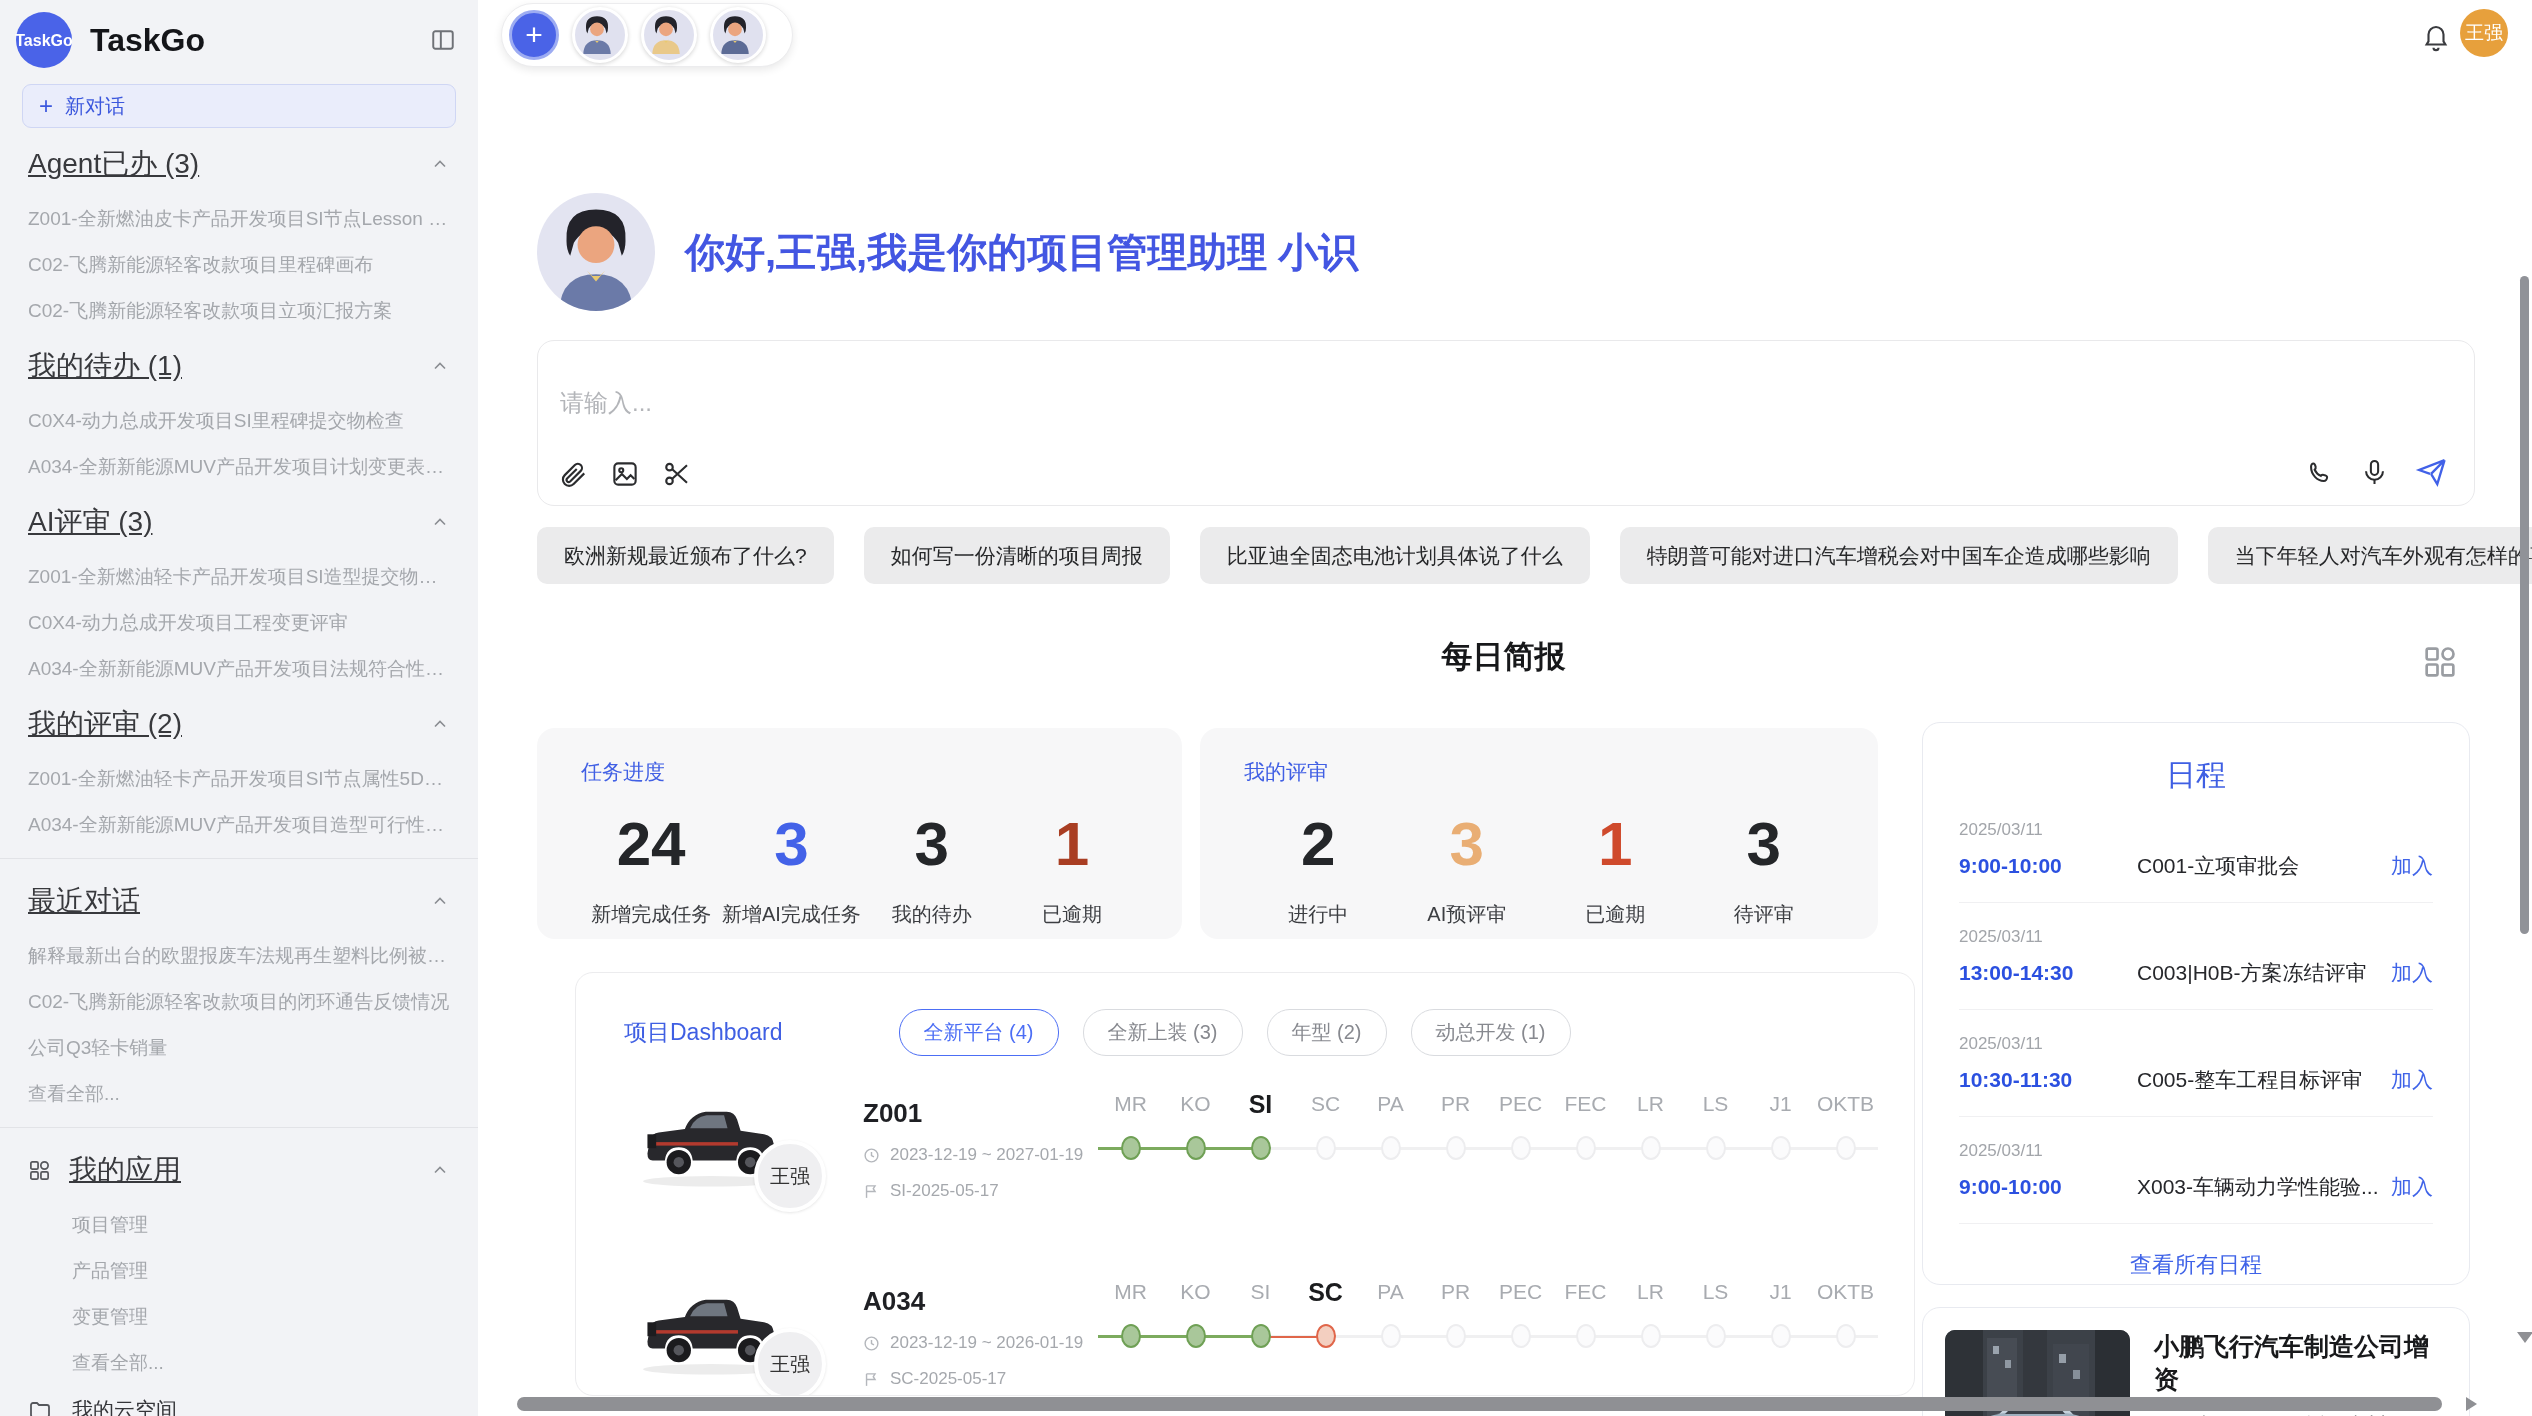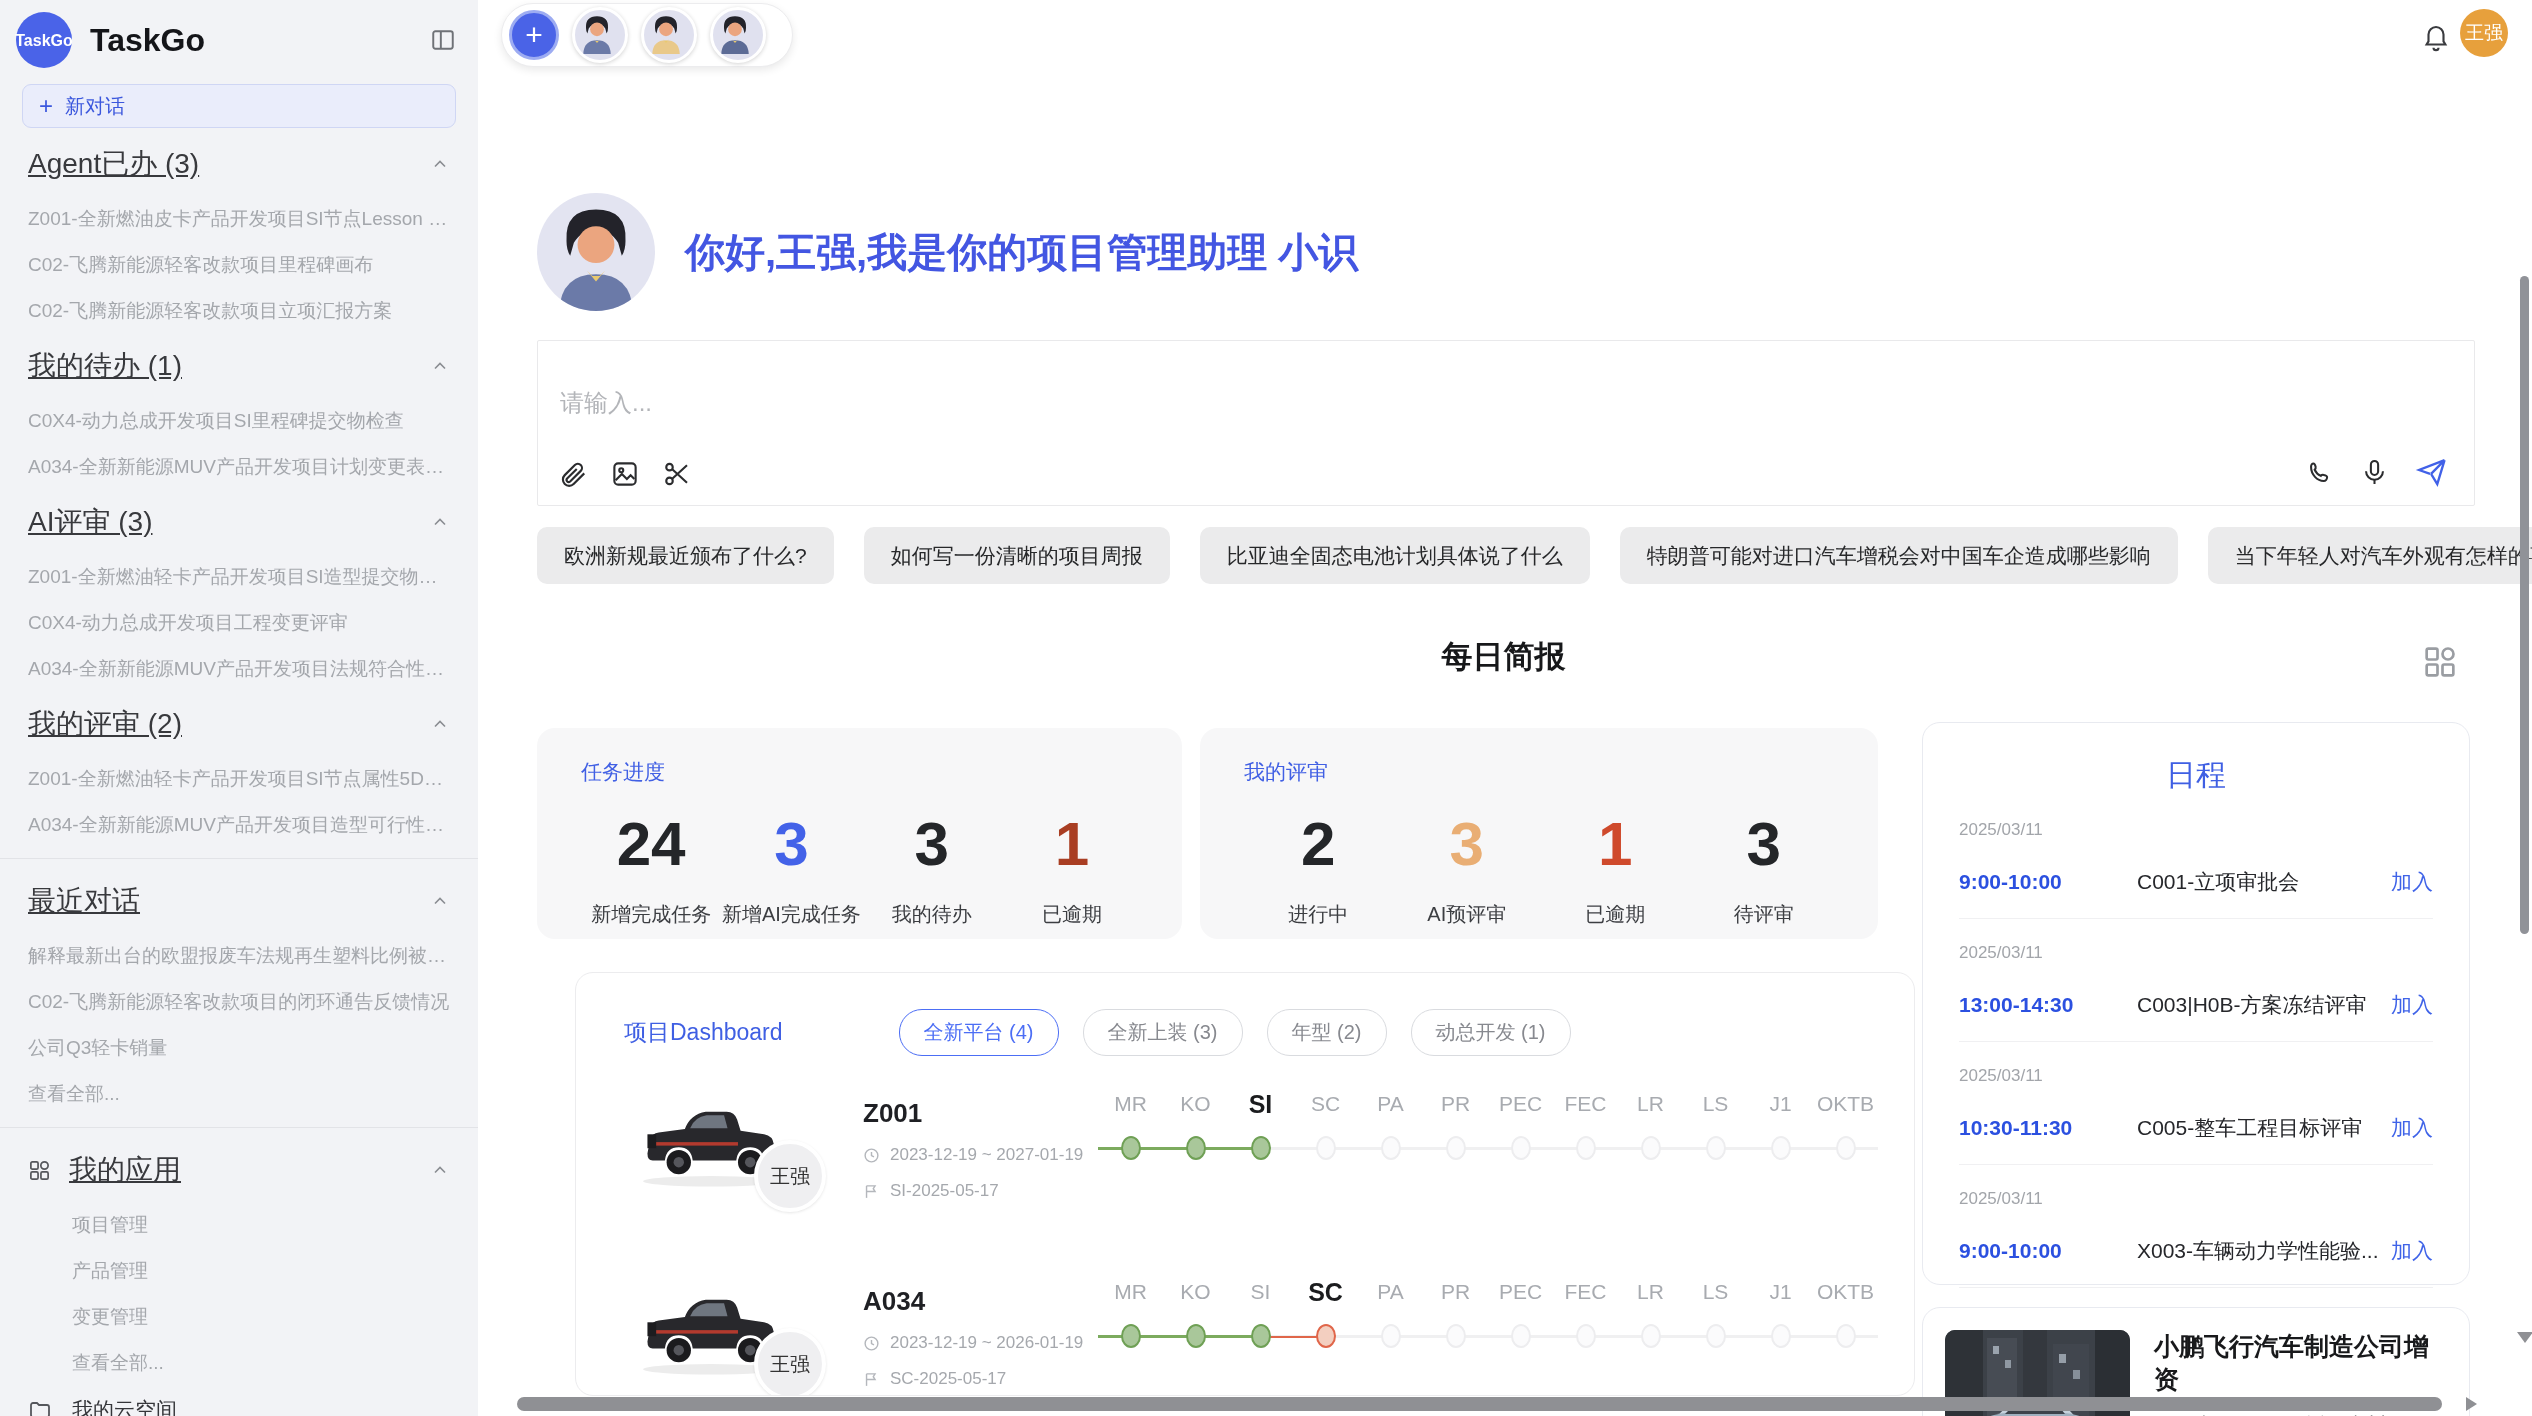--- a/index.html
+++ b/index.html
@@ -23,21 +23,21 @@
   
   #main{position:absolute;left:478px;top:0;width:2054px;height:1416px;background:#fff;}
   .topbar-pill{position:absolute;left:23px;top:3px;width:292px;height:64px;background:#fff;border:1px solid #ececee;border-radius:34px;box-shadow:0 3px 8px rgba(0,0,0,.09);display:flex;align-items:center;padding-left:7px;gap:13px;box-sizing:border-box;}
   .add-circle{width:50px;height:50px;border-radius:50%;background:#4a63e7;border:3px solid #9dacf2;box-sizing:border-box;color:#fff;display:flex;align-items:center;justify-content:center;font-size:30px;cursor:pointer;}
   .pp-avatar{width:50px;height:50px;border-radius:50%;background:#e0e1ef;border:3px solid #fff;box-shadow:0 1px 4px rgba(0,0,0,.18);overflow:hidden;cursor:pointer;}
   .bell{position:absolute;left:1943px;top:22px;color:#3a3b3f;cursor:pointer;}
   .user-avatar{position:absolute;left:1982px;top:9px;width:48px;height:48px;border-radius:50%;background:#e7a03c;color:#fff;font-size:19px;display:flex;align-items:center;justify-content:center;cursor:pointer;}
   .hero{position:absolute;left:59px;top:193px;display:flex;align-items:center;}
   .hero-avatar{width:118px;height:118px;border-radius:50%;background:#e3e4f1;overflow:hidden;}
   .hero-text{margin-left:30px;font-size:40px;font-weight:bold;color:#4356e2;}
-  .input-card{position:absolute;left:59px;top:340px;width:1938px;height:166px;border:1px solid #e9e9eb;border-radius:2px;box-sizing:border-box;}
+  .input-card{position:absolute;left:59px;top:340px;width:1938px;height:166px;border:1px solid #e9e9eb;border-radius:17px;box-sizing:border-box;}
   .input-card textarea{position:absolute;left:8px;top:34px;width:1700px;height:64px;border:none;outline:none;resize:none;font-family:inherit;font-size:24px;color:#333;padding:12px 14px;background:transparent;}
   .input-card textarea::placeholder{color:#b3b5b9;}
   .ic-left{position:absolute;left:20px;bottom:16px;display:flex;gap:22px;color:#2b2c2e;}
   .ic-right{position:absolute;right:26px;bottom:16px;display:flex;gap:26px;align-items:center;color:#2b2c2e;}
   .icon-btn{cursor:pointer;}
   .send{color:#4161e8;}
   .chips{position:absolute;left:59px;top:527px;display:flex;gap:30px;}
   .chip{height:57px;display:flex;align-items:center;padding:0 27px;background:#ebebec;border-radius:10px;font-size:21px;color:#27282a;white-space:nowrap;cursor:pointer;}
   .brief-title{position:absolute;left:59px;top:636px;width:1933px;text-align:center;font-size:31px;font-weight:bold;color:#17181a;}
   .brief-grid{position:absolute;left:1942px;top:642px;color:#9a9da2;cursor:pointer;}
@@ -77,21 +77,21 @@
   .ms-line{position:absolute;top:57px;height:3px;z-index:1;}
   .ms-line.base{left:0;width:100%;background:#f0f0f1;}
   .ms-line.green{left:0;background:#7cab5e;}
   .ms-line.red{background:#e0664a;height:2px;margin-top:1px;}
   .sliver{position:absolute;left:61px;top:408px;width:148px;height:40px;opacity:.9;}
   
   .sched-card{position:absolute;left:1444px;top:722px;width:548px;height:563px;border:1px solid #e8eaf0;border-radius:18px;box-sizing:border-box;padding:28px 36px;background:#fff;}
   .sched-title{text-align:center;font-size:30px;color:#3f5fe3;margin-top:4px;}
   .ev{margin-top:24px;}
   .ev-date{font-size:17px;color:#a2a5aa;}
-  .ev-row{display:flex;align-items:center;margin-top:28px;}
+  .ev-row{display:flex;align-items:center;margin-top:12px;}
   .ev-time{width:158px;font-size:21px;font-weight:bold;color:#2b50e0;}
   .ev-name{flex:1;font-size:21px;color:#26272b;margin-left:20px;white-space:nowrap;overflow:hidden;text-overflow:ellipsis;}
   .ev-join{font-size:21px;color:#3f63e8;cursor:pointer;}
   .ev-div{border-top:1px solid #f0f0f2;margin-top:22px;}
   .sched-all{text-align:center;font-size:22px;color:#3f63e8;margin-top:26px;cursor:pointer;}
   
   .news-card{position:absolute;left:1444px;top:1307px;width:548px;height:178px;border:1px solid #e8eaf0;border-radius:18px;box-sizing:border-box;padding:22px;display:flex;background:#fff;cursor:pointer;}
   .news-img{width:185px;height:120px;border-radius:10px;overflow:hidden;flex:none;}
   .news-body{margin-left:24px;}
   .news-title{font-size:25px;font-weight:bold;color:#18191b;line-height:1.3;}

